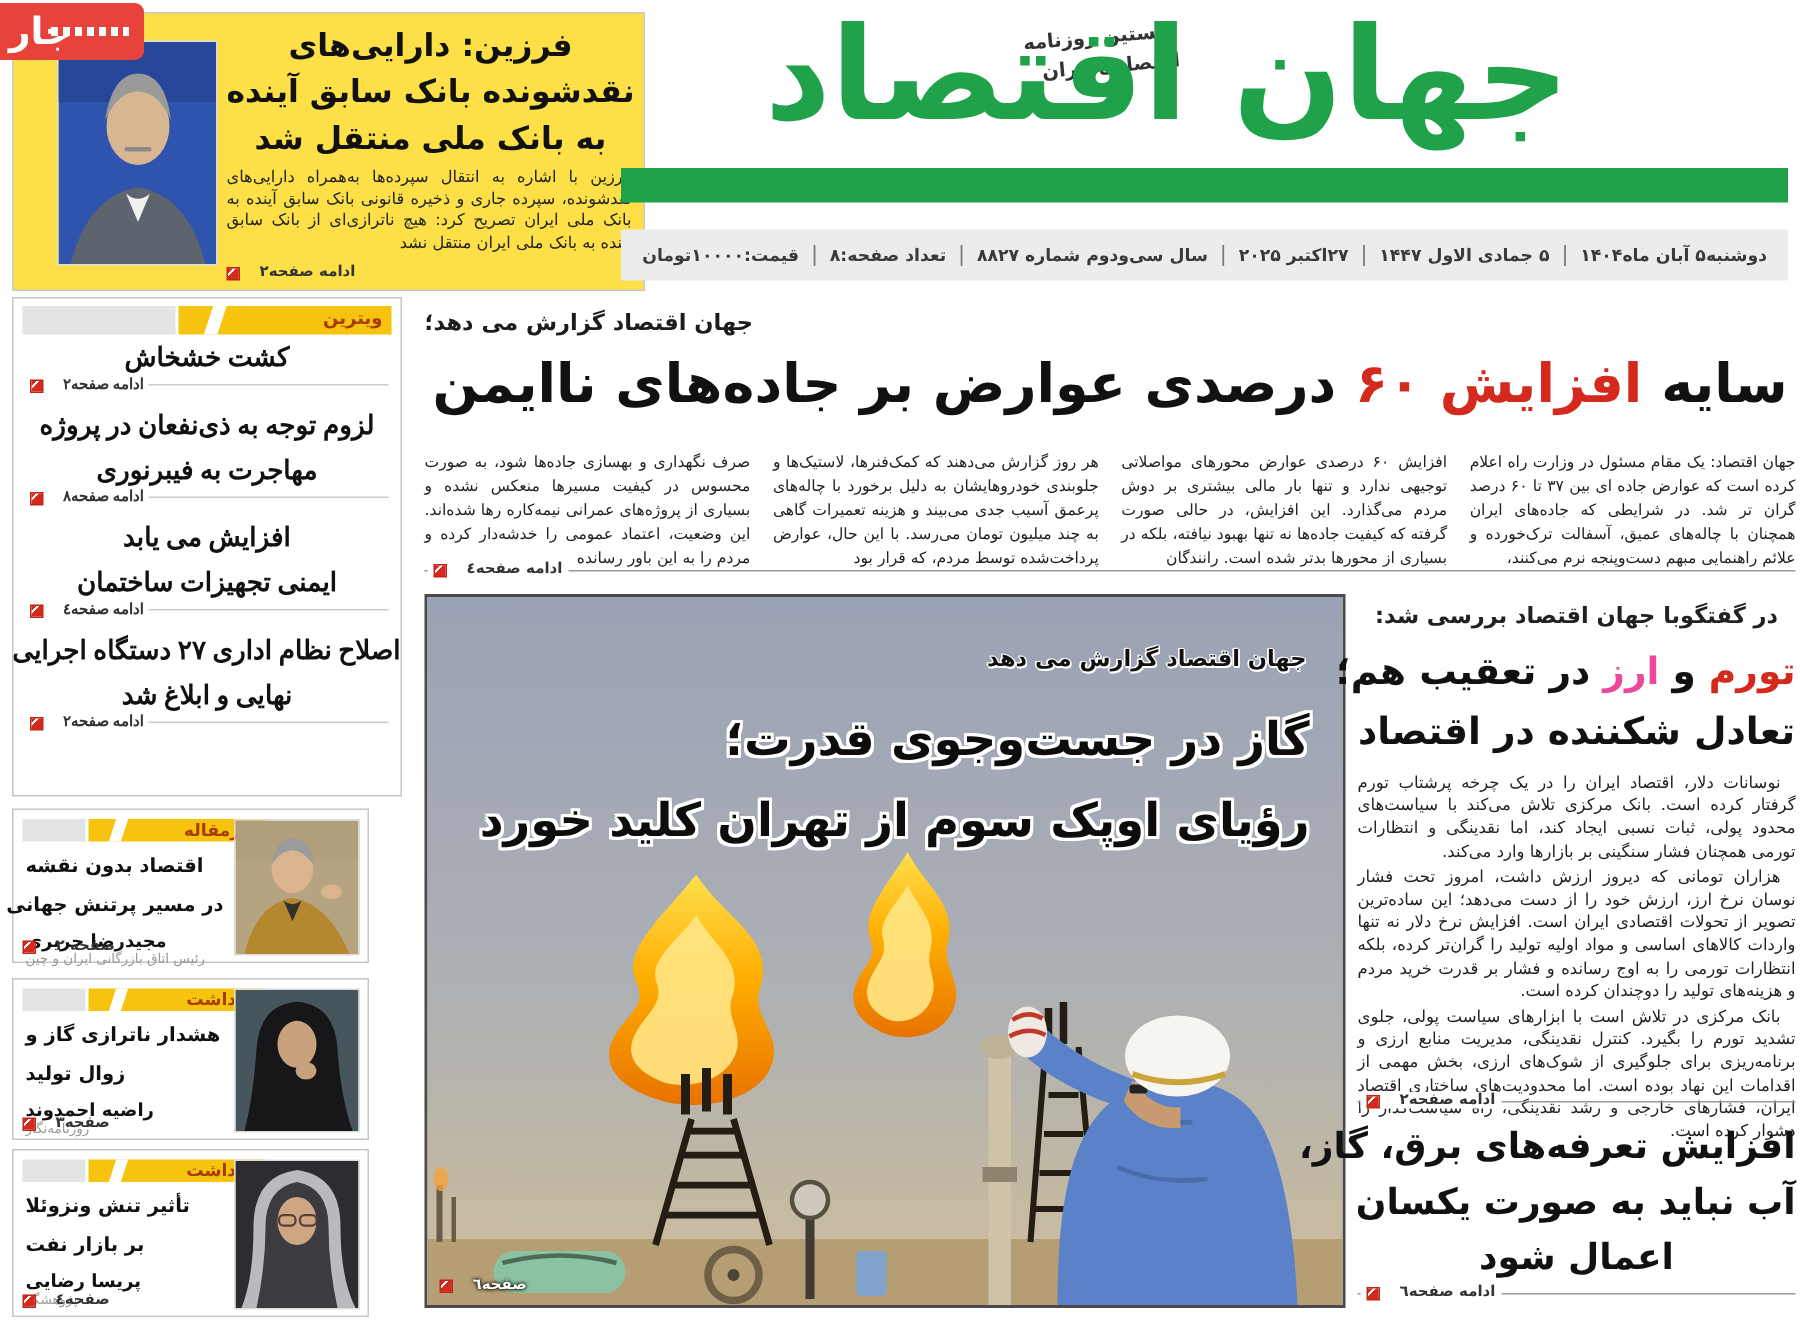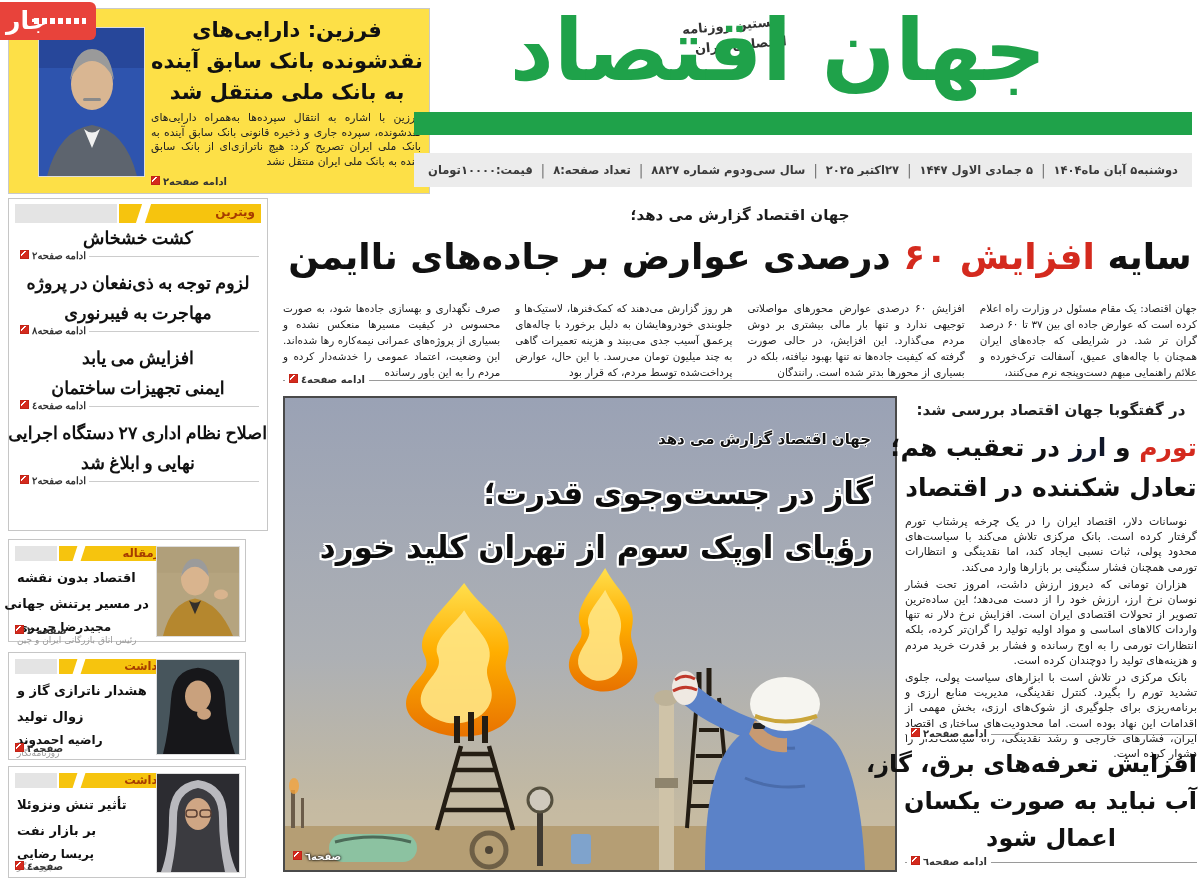--- a/index.html
+++ b/index.html
@@ -27,29 +27,29 @@
            font-size:13px;font-weight:bold;color:#333;transform:rotate(-5deg);line-height:20px;}
   .logo{position:absolute;right:62px;top:-10px;width:720px;text-align:center;
         font-size:86px;font-weight:bold;color:#1fa24a;line-height:120px;white-space:nowrap;}
   .green-bar{position:absolute;left:414px;right:8px;top:112px;height:23px;background:#1fa24a;}
   .datebar{position:absolute;left:414px;right:8px;top:153px;height:34px;background:#ececec;
            display:flex;align-items:center;justify-content:space-between;padding:0 14px;box-sizing:border-box;}
   .datebar .seg{font-size:11.5px;font-weight:bold;color:#3a3a3a;white-space:nowrap;}
   .datebar .dsep{font-size:14px;color:#777;padding:0 4px;}
 
   
-  .ptag{display:inline-flex;align-items:flex-start;gap:3px;font-size:10px;font-weight:bold;color:#333;white-space:nowrap;}
+  .ptag{display:inline-flex;align-items:flex-end;gap:13px;font-size:10px;font-weight:bold;color:#333;white-space:nowrap;}
   .ptag .ptag-ic{width:9px;height:9px;display:inline-block;
         background:linear-gradient(315deg,#d42a1e 62%,#fff 62%,#fff 78%,#d42a1e 78%);
         border:1px solid #c22417;box-sizing:border-box;}
   .tag-rule{position:relative;border-top:1px solid #9a9a9a;}
   .tag-rule .ptag{position:absolute;left:2px;top:-7px;background:#fff;padding:0 4px;}
 
   
-  .main-kicker{position:absolute;left:283px;width:914px;top:206px;text-align:center;
+  .main-kicker{position:absolute;left:283px;width:914px;top:206px;text-align:left;
                font-size:15px;font-weight:bold;color:#1c1c1c;}
   .main-headline{position:absolute;left:283px;width:914px;top:228px;text-align:center;
                  font-size:36px;font-weight:bold;line-height:58px;white-space:nowrap;}
   .main-headline .red{color:#d42a1e;}
   .main-cols{position:absolute;left:283px;width:914px;top:300px;height:68px;display:flex;gap:15px;}
   .main-cols .col{flex:1;font-size:10.4px;line-height:16px;text-align:justify;color:#222;}
   .main-rule{position:absolute;left:283px;width:914px;top:380px;}
 
   
   .vitrine{position:absolute;left:8px;top:198px;width:260px;height:333px;border:1px solid #c6c6c6;
@@ -89,21 +89,21 @@
   .photo-h{position:absolute;right:22px;font-size:31px;font-weight:bold;color:#0d0d0d;white-space:nowrap;
       text-shadow:-2px 0 #fff,2px 0 #fff,0 -2px #fff,0 2px #fff,2px 2px #fff,-2px -2px #fff,2px -2px #fff,-2px 2px #fff;margin-top:21px;}
   .photo-h1{top:56px;} .photo-h2{top:110px;}
   .photo-tag{position:absolute;left:8px;bottom:8px;color:#fff;text-shadow:0 0 3px #000,0 0 2px #000;}
 
   
   .r-kicker{position:absolute;left:905px;width:292px;top:401px;text-align:center;
             font-size:15px;font-weight:bold;color:#222;}
   .r-headline{position:absolute;left:905px;width:292px;top:428px;text-align:center;
               font-size:25px;font-weight:bold;line-height:40px;white-space:nowrap;}
-  .r-headline .red{color:#d42a1e;} .r-headline .green{color:#0f172a;text-align:right;}
+  .r-headline .red{color:#d42a1e;} .r-headline .green{color:#ec4899;text-align:right;}
   .r-body{position:absolute;left:905px;width:292px;top:514px;font-size:11px;line-height:15.2px;
           text-align:justify;color:#222;}
   .r-body p{margin:0 0 2px 0;text-indent:10px;}
   .r-rule1{position:absolute;left:905px;width:292px;top:734px;}
   .tariff{position:absolute;left:905px;width:292px;top:746px;text-align:center;
           font-size:24px;font-weight:bold;line-height:37px;white-space:nowrap;}
   .r-rule2{position:absolute;left:905px;width:292px;top:862px;}
 </style>
 </head>
 <body>

